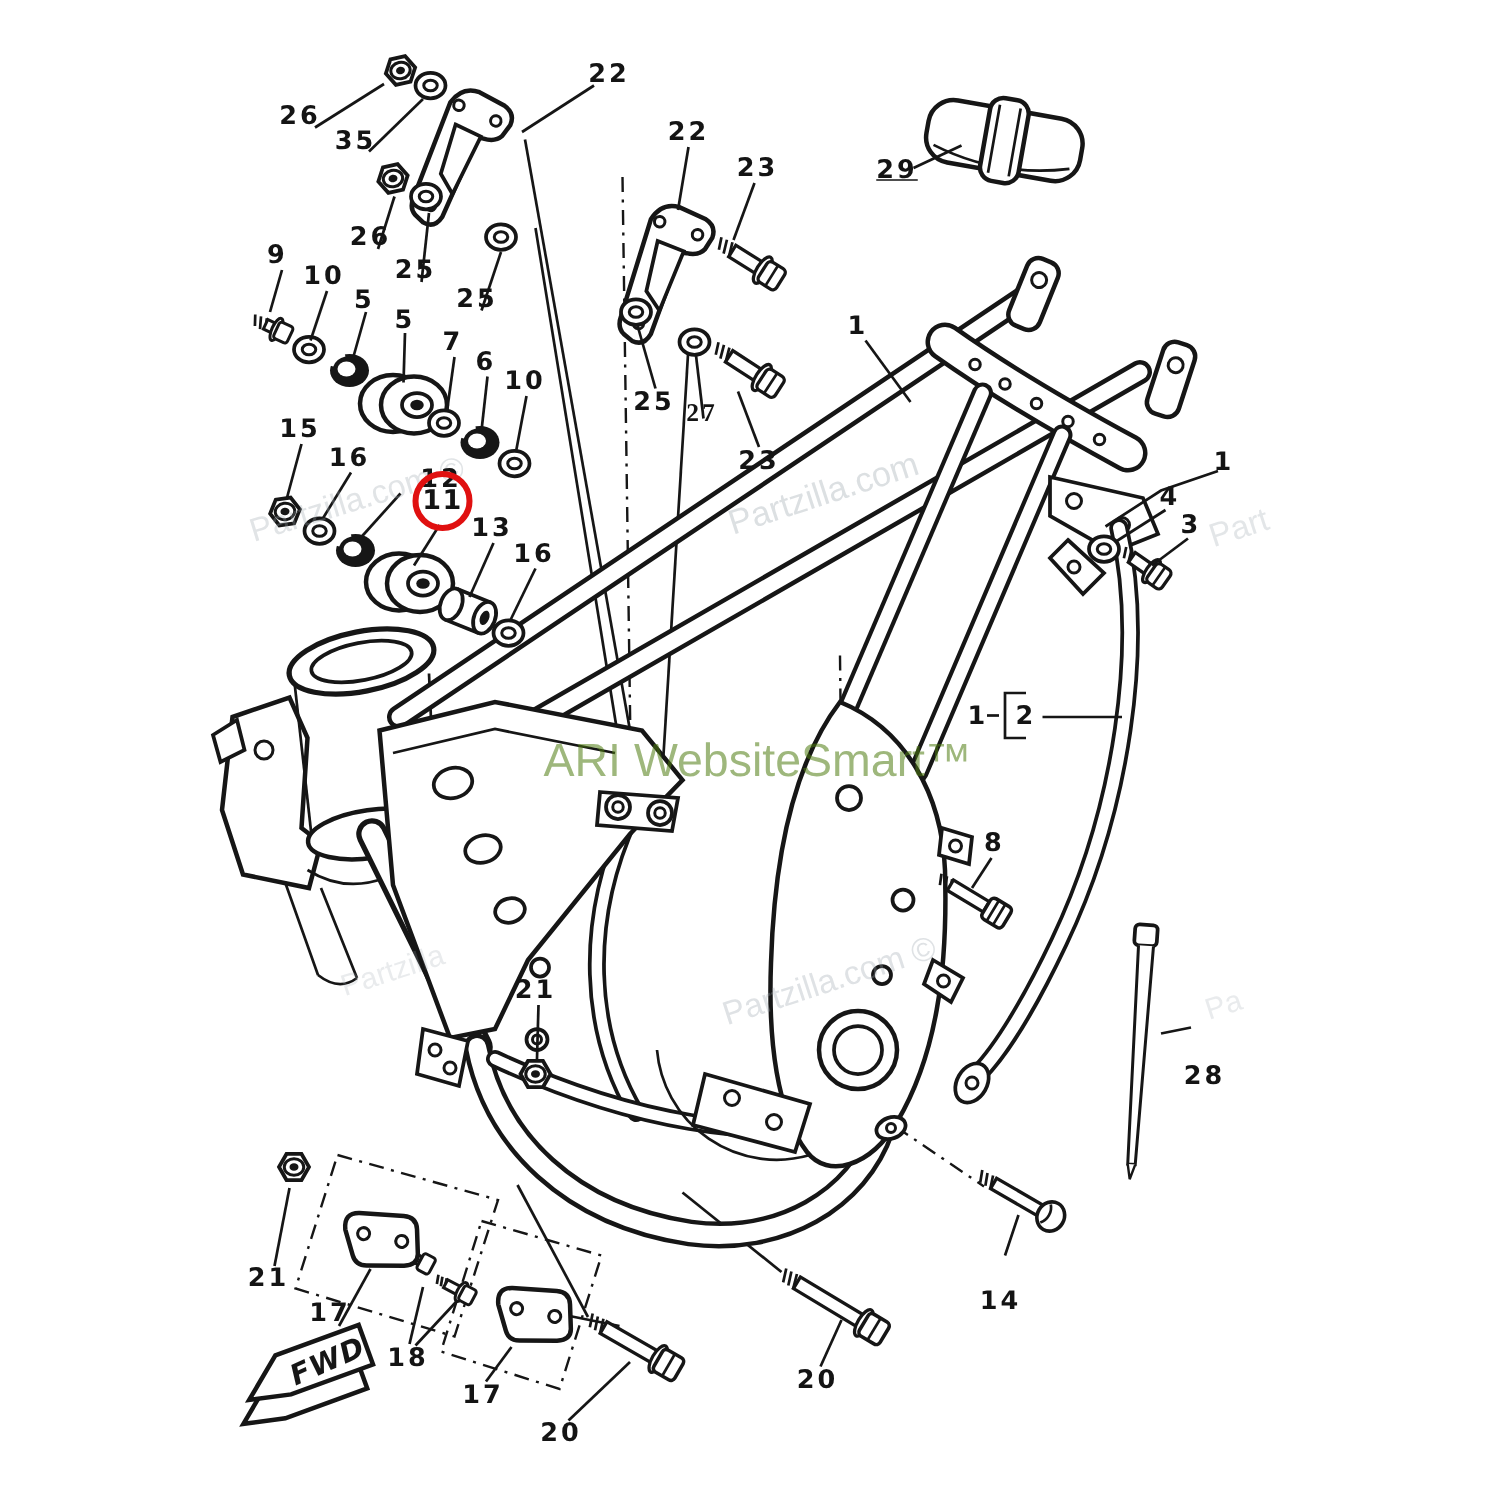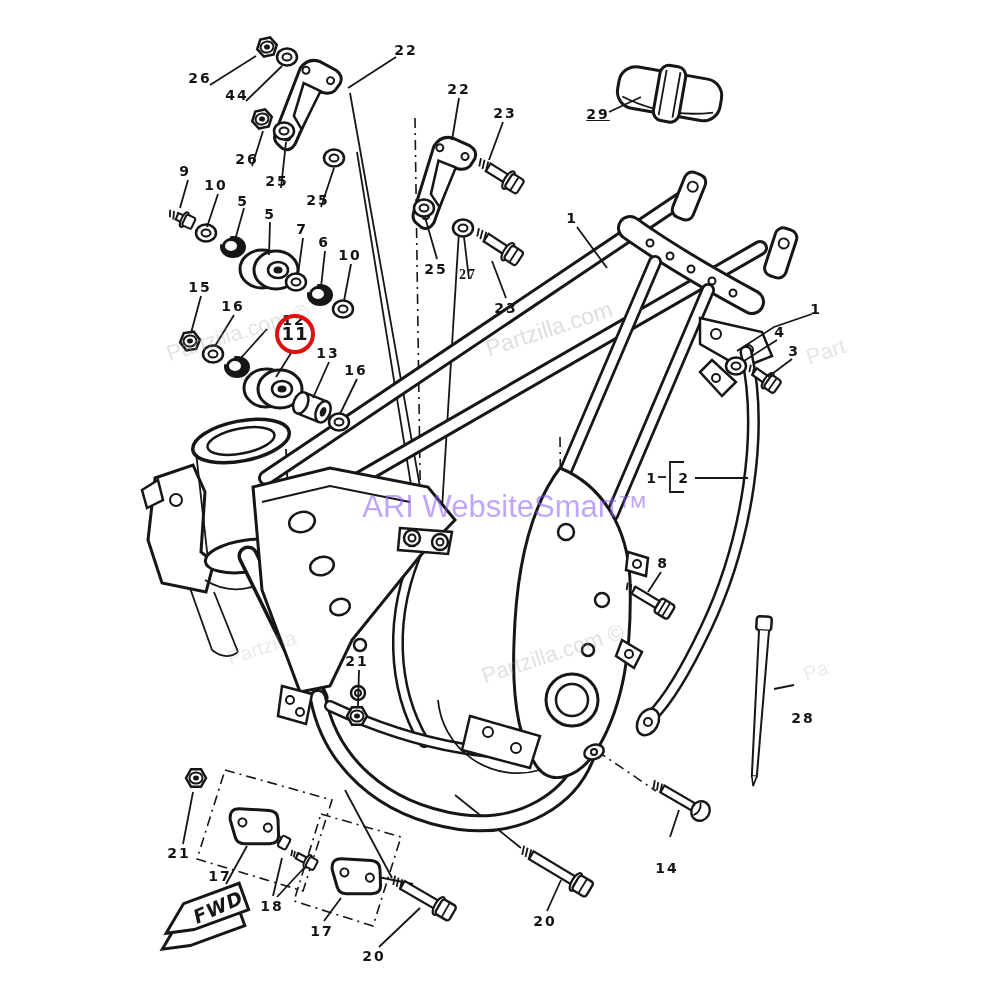--- a/index.html
+++ b/index.html
@@ -3,21 +3,21 @@
 <meta charset="utf-8">
 <style>
   html,body{margin:0;padding:0;background:#fff;}
   #stage{position:relative;width:1000px;height:1000px;background:#fff;overflow:hidden;
          font-family:"DejaVu Sans","Liberation Sans",sans-serif;}
   #drawing{position:absolute;left:0;top:0;z-index:2;}
   #watermark-layer{position:absolute;left:0;top:0;width:100%;height:100%;z-index:3;pointer-events:none;}
   #callout-layer{position:absolute;left:0;top:0;width:100%;height:100%;z-index:4;}
   .watermark{position:absolute;white-space:nowrap;font-family:"Liberation Sans",sans-serif;
              mix-blend-mode:multiply;transform-origin:center;}
-  .callout{position:absolute;transform:translate(-50%,-50%);font-weight:700;font-size:14px;
+  .callout{position:absolute;transform:translate(-50%,-50%);font-weight:700;font-size:17px;
            letter-spacing:2px;color:#141414;line-height:1;cursor:pointer;}
   .callout.circled{width:32px;height:32px;border:4.5px solid #e01010;border-radius:50%;
            display:flex;align-items:center;justify-content:center;font-size:18px;letter-spacing:1px;}
   .tO{stroke:#161616;fill:none;stroke-linecap:round;}
   .tI{stroke:#ffffff;fill:none;stroke-linecap:round;}
   .ln{stroke:#161616;stroke-width:1.8;fill:none;}
   .dash{stroke:#161616;stroke-width:1.6;fill:none;stroke-dasharray:10 5 2 5;}
   .pt{fill:#ffffff;stroke:#161616;}
 </style>
 </head>
@@ -350,25 +350,25 @@
   </g>
 </svg>
 
 <div id="watermark-layer">
       <span class="watermark" style="left: 238px; top: 333px; font-size: 22px; opacity: 0.3; color: rgb(154, 164, 172); transform: translate(-50%, -50%) rotate(-17deg);">Partzilla.com ©</span>
       <span class="watermark" style="left: 549px; top: 329px; font-size: 23px; opacity: 0.35; color: rgb(154, 164, 172); transform: translate(-50%, -50%) rotate(-18deg);">Partzilla.com</span>
       <span class="watermark" style="left: 553px; top: 654px; font-size: 22px; opacity: 0.32; color: rgb(154, 164, 172); transform: translate(-50%, -50%) rotate(-18deg);">Partzilla.com ©</span>
       <span class="watermark" style="left: 262px; top: 648px; font-size: 20px; opacity: 0.22; color: rgb(154, 164, 172); transform: translate(-50%, -50%) rotate(-18deg);">Partzilla</span>
       <span class="watermark" style="left: 826px; top: 352px; font-size: 22px; opacity: 0.28; color: rgb(154, 164, 172); transform: translate(-50%, -50%) rotate(-18deg);">Part</span>
       <span class="watermark" style="left: 816px; top: 671px; font-size: 20px; opacity: 0.22; color: rgb(154, 164, 172); transform: translate(-50%, -50%) rotate(-18deg);">Pa</span>
-      <span class="watermark" style="left: 505px; top: 507px; font-size: 31px; opacity: 0.55; color: #8b5cf6; transform: translate(-50%, -50%) rotate(0deg);">ARI WebsiteSmart™</span>
+      <span class="watermark" style="left: 505px; top: 507px; font-size: 31px; opacity: 0.55; color: #4d7c0f; transform: translate(-50%, -50%) rotate(0deg);">ARI WebsiteSmart™</span>
     </div>
 <div id="callout-layer">
       <span class="callout" style="left: 200px; top: 78px;">26</span>
-      <span class="callout" style="left: 237px; top: 95px;">44</span>
+      <span class="callout" style="left: 237px; top: 95px;">35</span>
       <span class="callout" style="left: 406px; top: 50px;">22</span>
       <span class="callout" style="left: 247px; top: 159px;">26</span>
       <span class="callout" style="left: 277px; top: 181px;">25</span>
       <span class="callout" style="left: 318px; top: 200px;">25</span>
       <span class="callout" style="left: 185px; top: 171px;">9</span>
       <span class="callout" style="left: 216px; top: 185px;">10</span>
       <span class="callout" style="left: 243px; top: 201px;">5</span>
       <span class="callout" style="left: 270px; top: 214px;">5</span>
       <span class="callout" style="left: 302px; top: 229px;">7</span>
       <span class="callout" style="left: 324px; top: 242px;">6</span>

